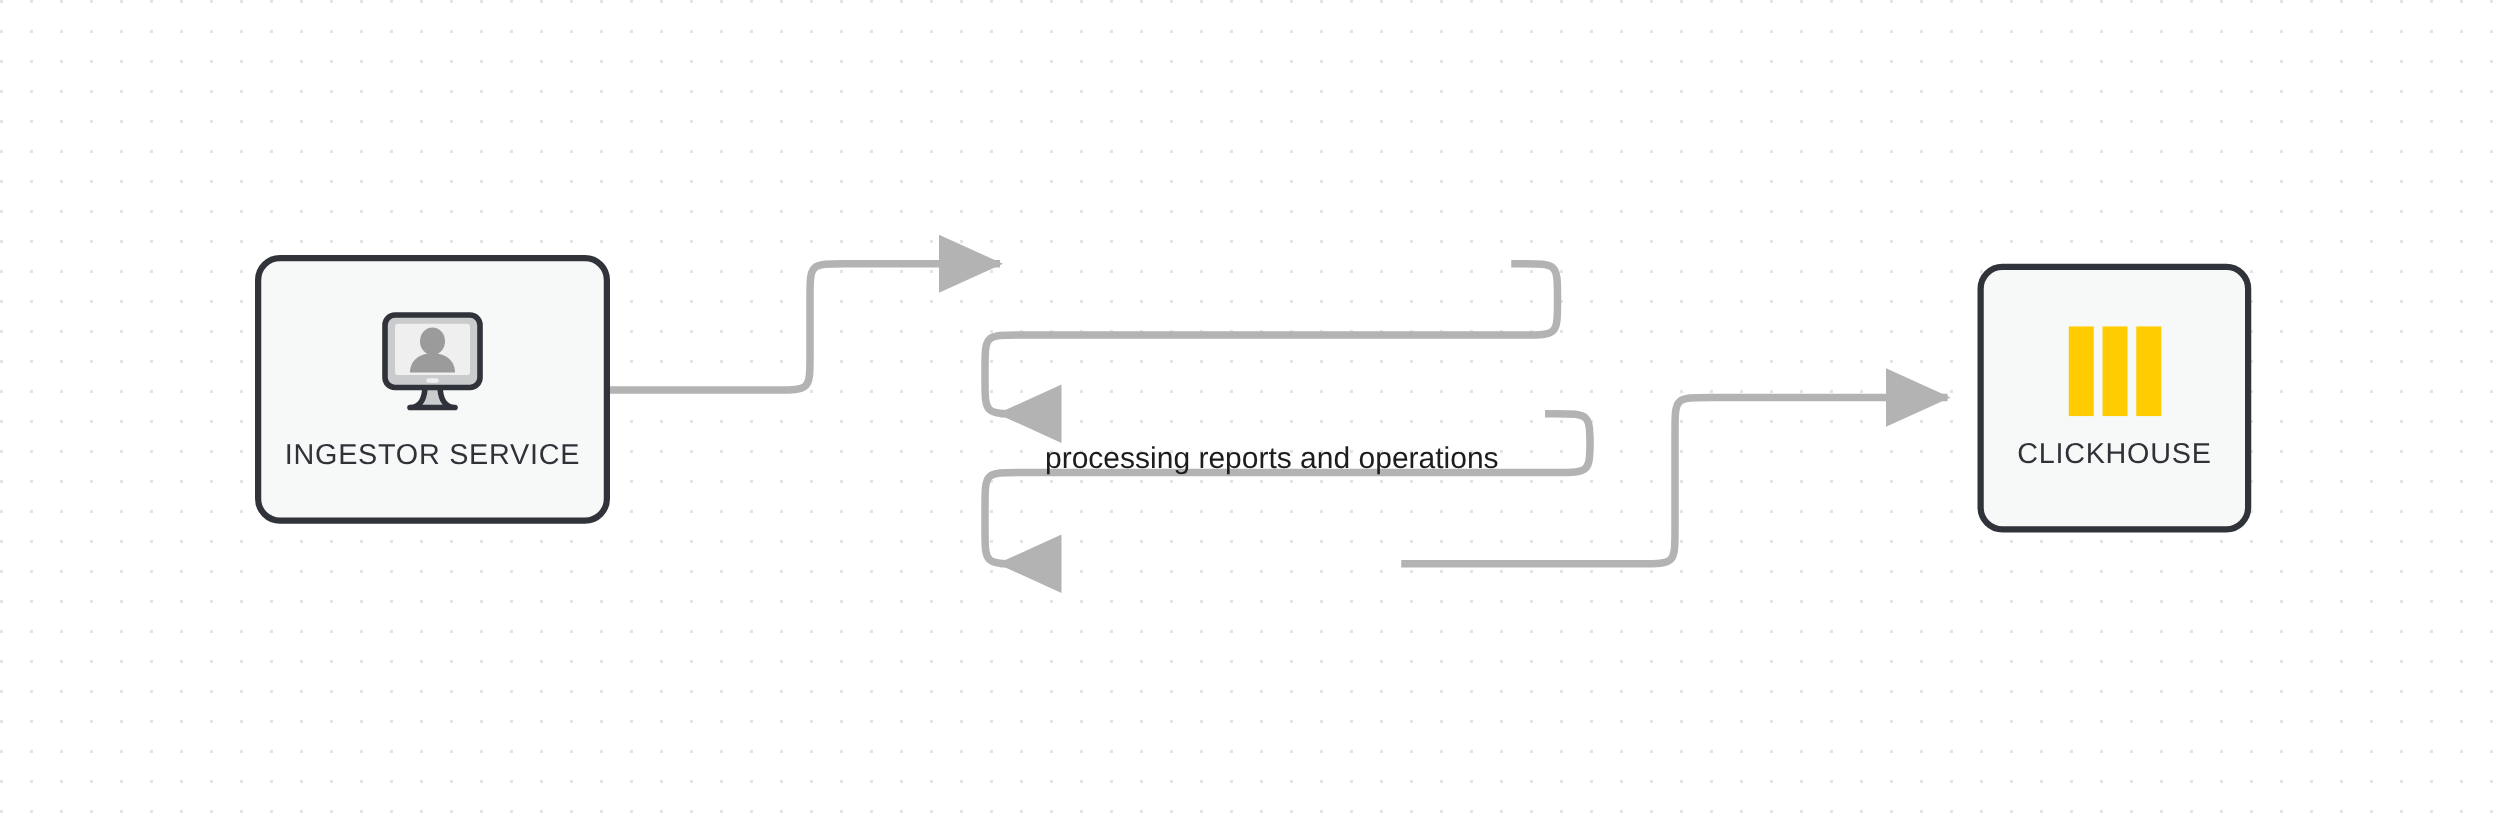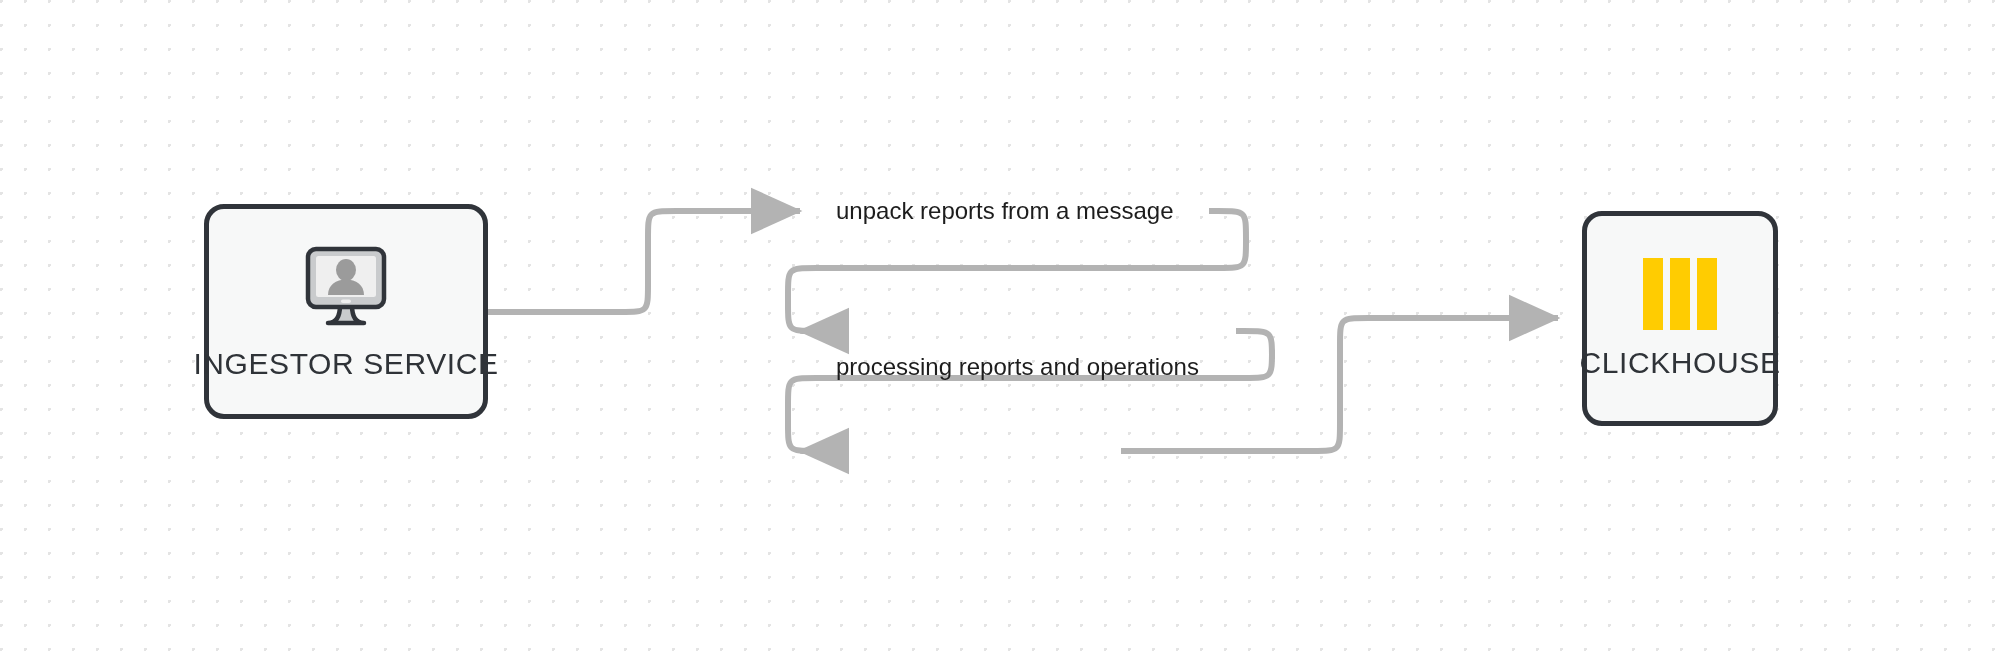--- a/index.html
+++ b/index.html
@@ -36,21 +36,21 @@
     box-sizing: border-box;
     background: #f7f8f8;
     border: 5px solid #30343a;
     border-radius: 20px;
     display: flex;
     flex-direction: column;
     align-items: center;
     justify-content: center;
   }
   .node-label {
-    font-size: 30px;
+    font-size: 23px;
     letter-spacing: 0.6px;
     color: #2f3338;
     text-align: center;
     white-space: nowrap;
     font-family: "Liberation Sans", sans-serif;
   }
 
   #node-ingestor {
     left: 204px;
     top: 204px;
@@ -61,21 +61,21 @@
     margin-bottom: 14px;
     line-height: 0;
   }
   #node-ingestor .node-label {
     margin-top: 2px;
   }
 
   #node-clickhouse {
     left: 1582px;
     top: 211px;
-    width: 196px;
+    width: 219px;
     height: 215px;
   }
   #node-clickhouse .icon-wrap {
     margin-bottom: 16px;
     line-height: 0;
   }
 
   
   .edge-label {
     position: absolute;
@@ -135,21 +135,20 @@
 
       <path marker-end="url(#arrowhead)" d="M 1121 451
                L 1312 451
                C 1340 451 1340 451 1340 423
                L 1340 346
                C 1340 318 1340 318 1368 318
                L 1558 318"></path>
     </g>
   </svg>
 
-  <div class="edge-label" id="edge-label-1">unpack reports from a message</div>
 
   <div class="edge-label" id="edge-label-2">processing reports and operations</div>
 
 
   <div class="node" id="node-ingestor">
     <div class="icon-wrap">
       <svg width="96" height="88" viewBox="0 0 96 88" xmlns="http://www.w3.org/2000/svg">
 
         <path d="M30 80 C40 80 42 70 42 62 L54 62 C54 70 56 80 66 80 Z" fill="#c9cbcd" stroke="#30343a" stroke-width="4.5" stroke-linejoin="round"></path>
 

